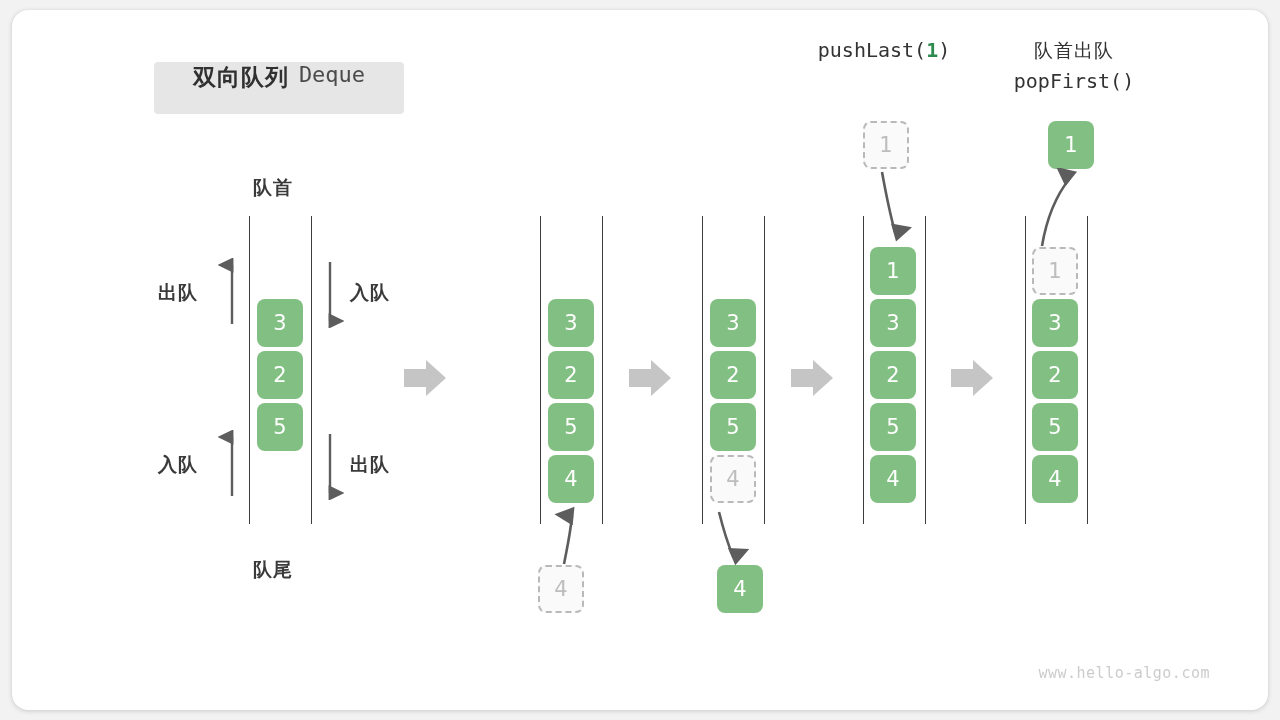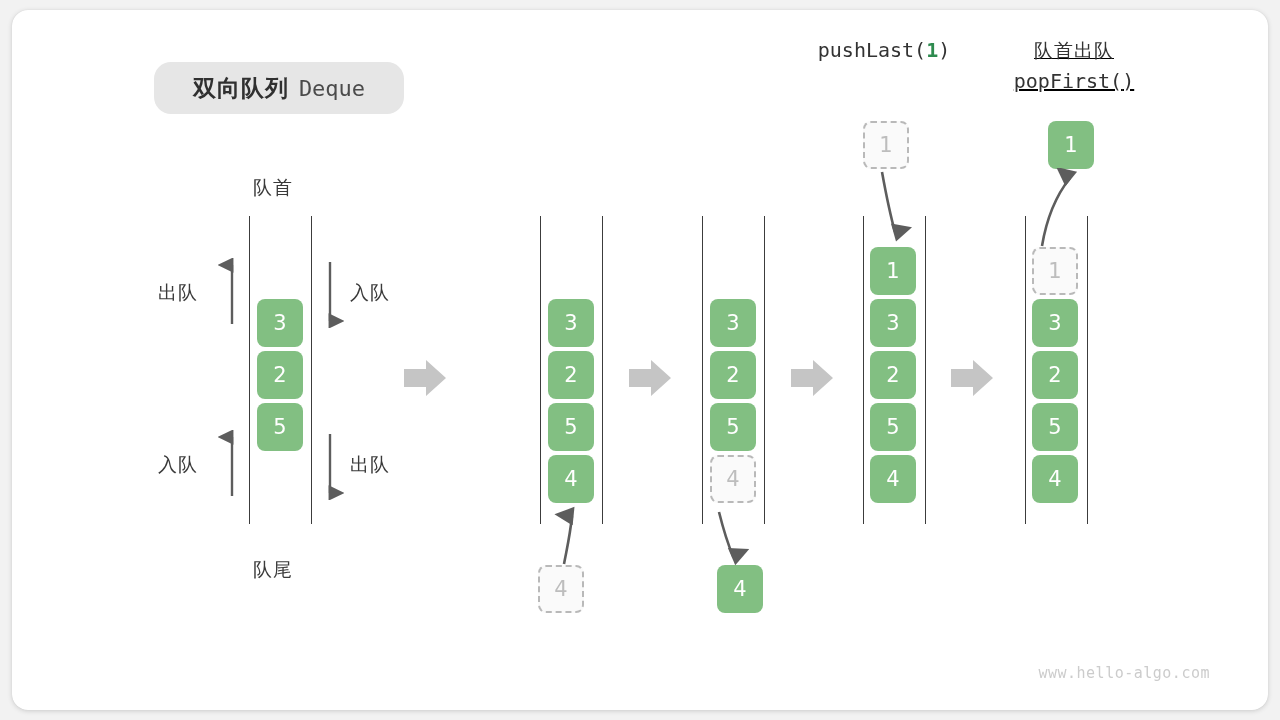--- a/index.html
+++ b/index.html
@@ -27,43 +27,42 @@
   }
 
   
   #title-badge {
     position: absolute;
     left: 142px;
     top: 52px;
     width: 250px;
     height: 52px;
     background: #e6e6e6;
-    border-radius: 17px;
+    border-radius: 4px;
     display: flex;
-    align-items: center;
     justify-content: center;
     gap: 10px;
   }
   #title-badge .cn {
     font-size: 23px;
     font-weight: bold;
     color: #303030;
     letter-spacing: 1px;
   }
   #title-badge .en {
     font-family: "DejaVu Sans Mono", monospace;
     font-size: 22px;
     color: #4b4b4b;
   }
 
   
   .cnlabel {
     position: absolute;
     font-size: 19px;
-    font-weight: normal;
+    font-weight: bold;
     color: #3a3a3a;
     letter-spacing: 1px;
     white-space: nowrap;
   }
   .caption {
     position: absolute;
     text-align: center;
     white-space: nowrap;
     transform: translateX(-50%);
   }
@@ -247,21 +246,21 @@
       <div class="cell" style="left:1020px; top:289px;">3</div>
       <div class="cell" style="left:1020px; top:341px;">2</div>
       <div class="cell" style="left:1020px; top:393px;">5</div>
       <div class="cell" style="left:1020px; top:445px;">4</div>
     </div>
     <div class="cell" style="left:1036px; top:111px;">1</div>
     <svg class="curve-arrow" style="left:1018px; top:158px;" width="70" height="82">
       <path d="M12,78 C16,54 24,30 40,10" fill="none" stroke="#5d5d5d" stroke-width="2.6" marker-end="url(#mk-a)"></path>
     </svg>
 
-    <div class="caption" style="left:1062px; top:28px;text-decoration:underline;">
+    <div class="caption" style="left:1062px; top:28px;">
       <span class="cn">队首出队</span>
       <span class="code"><span>popFirst(</span><span class="arg"></span><span>)</span></span>
     </div>
 
     <div id="watermark">www.hello-algo.com</div>
 
   </div>
 </div>
 
 </body></html>

